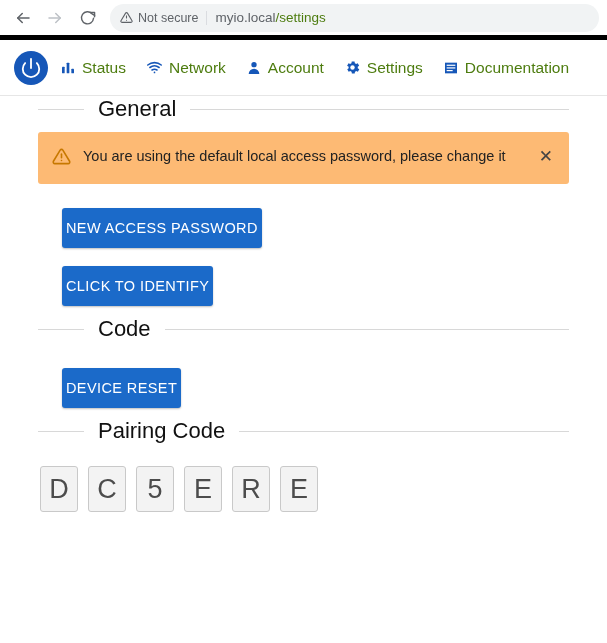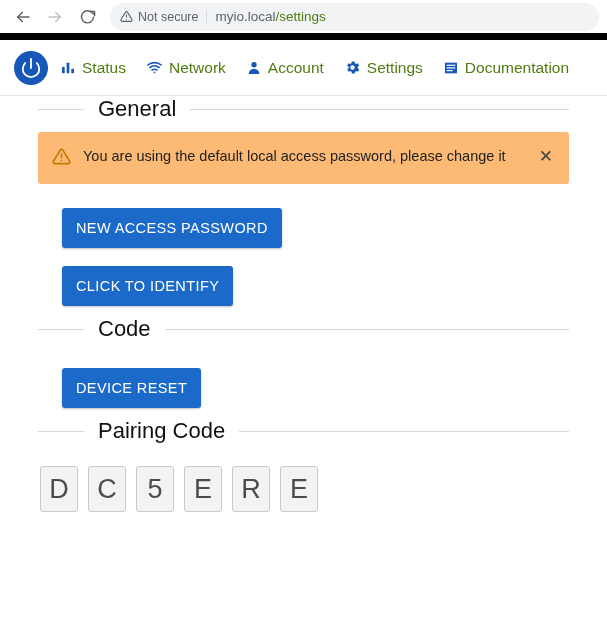--- a/index.html
+++ b/index.html
@@ -12,21 +12,21 @@
   }
 
   
   .browser-bar {
     height: 40px;
     background: #ffffff;
     display: flex;
     align-items: center;
     padding: 0 8px;
     gap: 2px;
-    border-bottom: 7px solid #000000;
+    border-bottom: 5px solid #000000;
   }
   .nav-btn {
     width: 30px; height: 30px;
     border-radius: 50%;
     display: flex; align-items: center; justify-content: center;
     color: #5f6368;
     flex: 0 0 auto;
   }
   .nav-btn.disabled { color: #bdc1c6; }
   .nav-btn svg { display: block; }
@@ -140,21 +140,21 @@
   }
 
   .btn {
     display: inline-block;
     background: #1b6ac9;
     color: #ffffff;
     border: none;
     border-radius: 3px;
     font-size: 14.5px;
     letter-spacing: 0.4px;
-    padding: 12px 14px;
+    padding: 12px 4px;
     margin: 18px 0 0 24px;
     box-shadow: 0 1px 2px rgba(0,0,0,0.25);
     font-family: "Liberation Sans", sans-serif;
   }
 
   .code-row {
     display: flex;
     gap: 10px;
     margin: 22px 0 0 0;
     padding-left: 2px;

